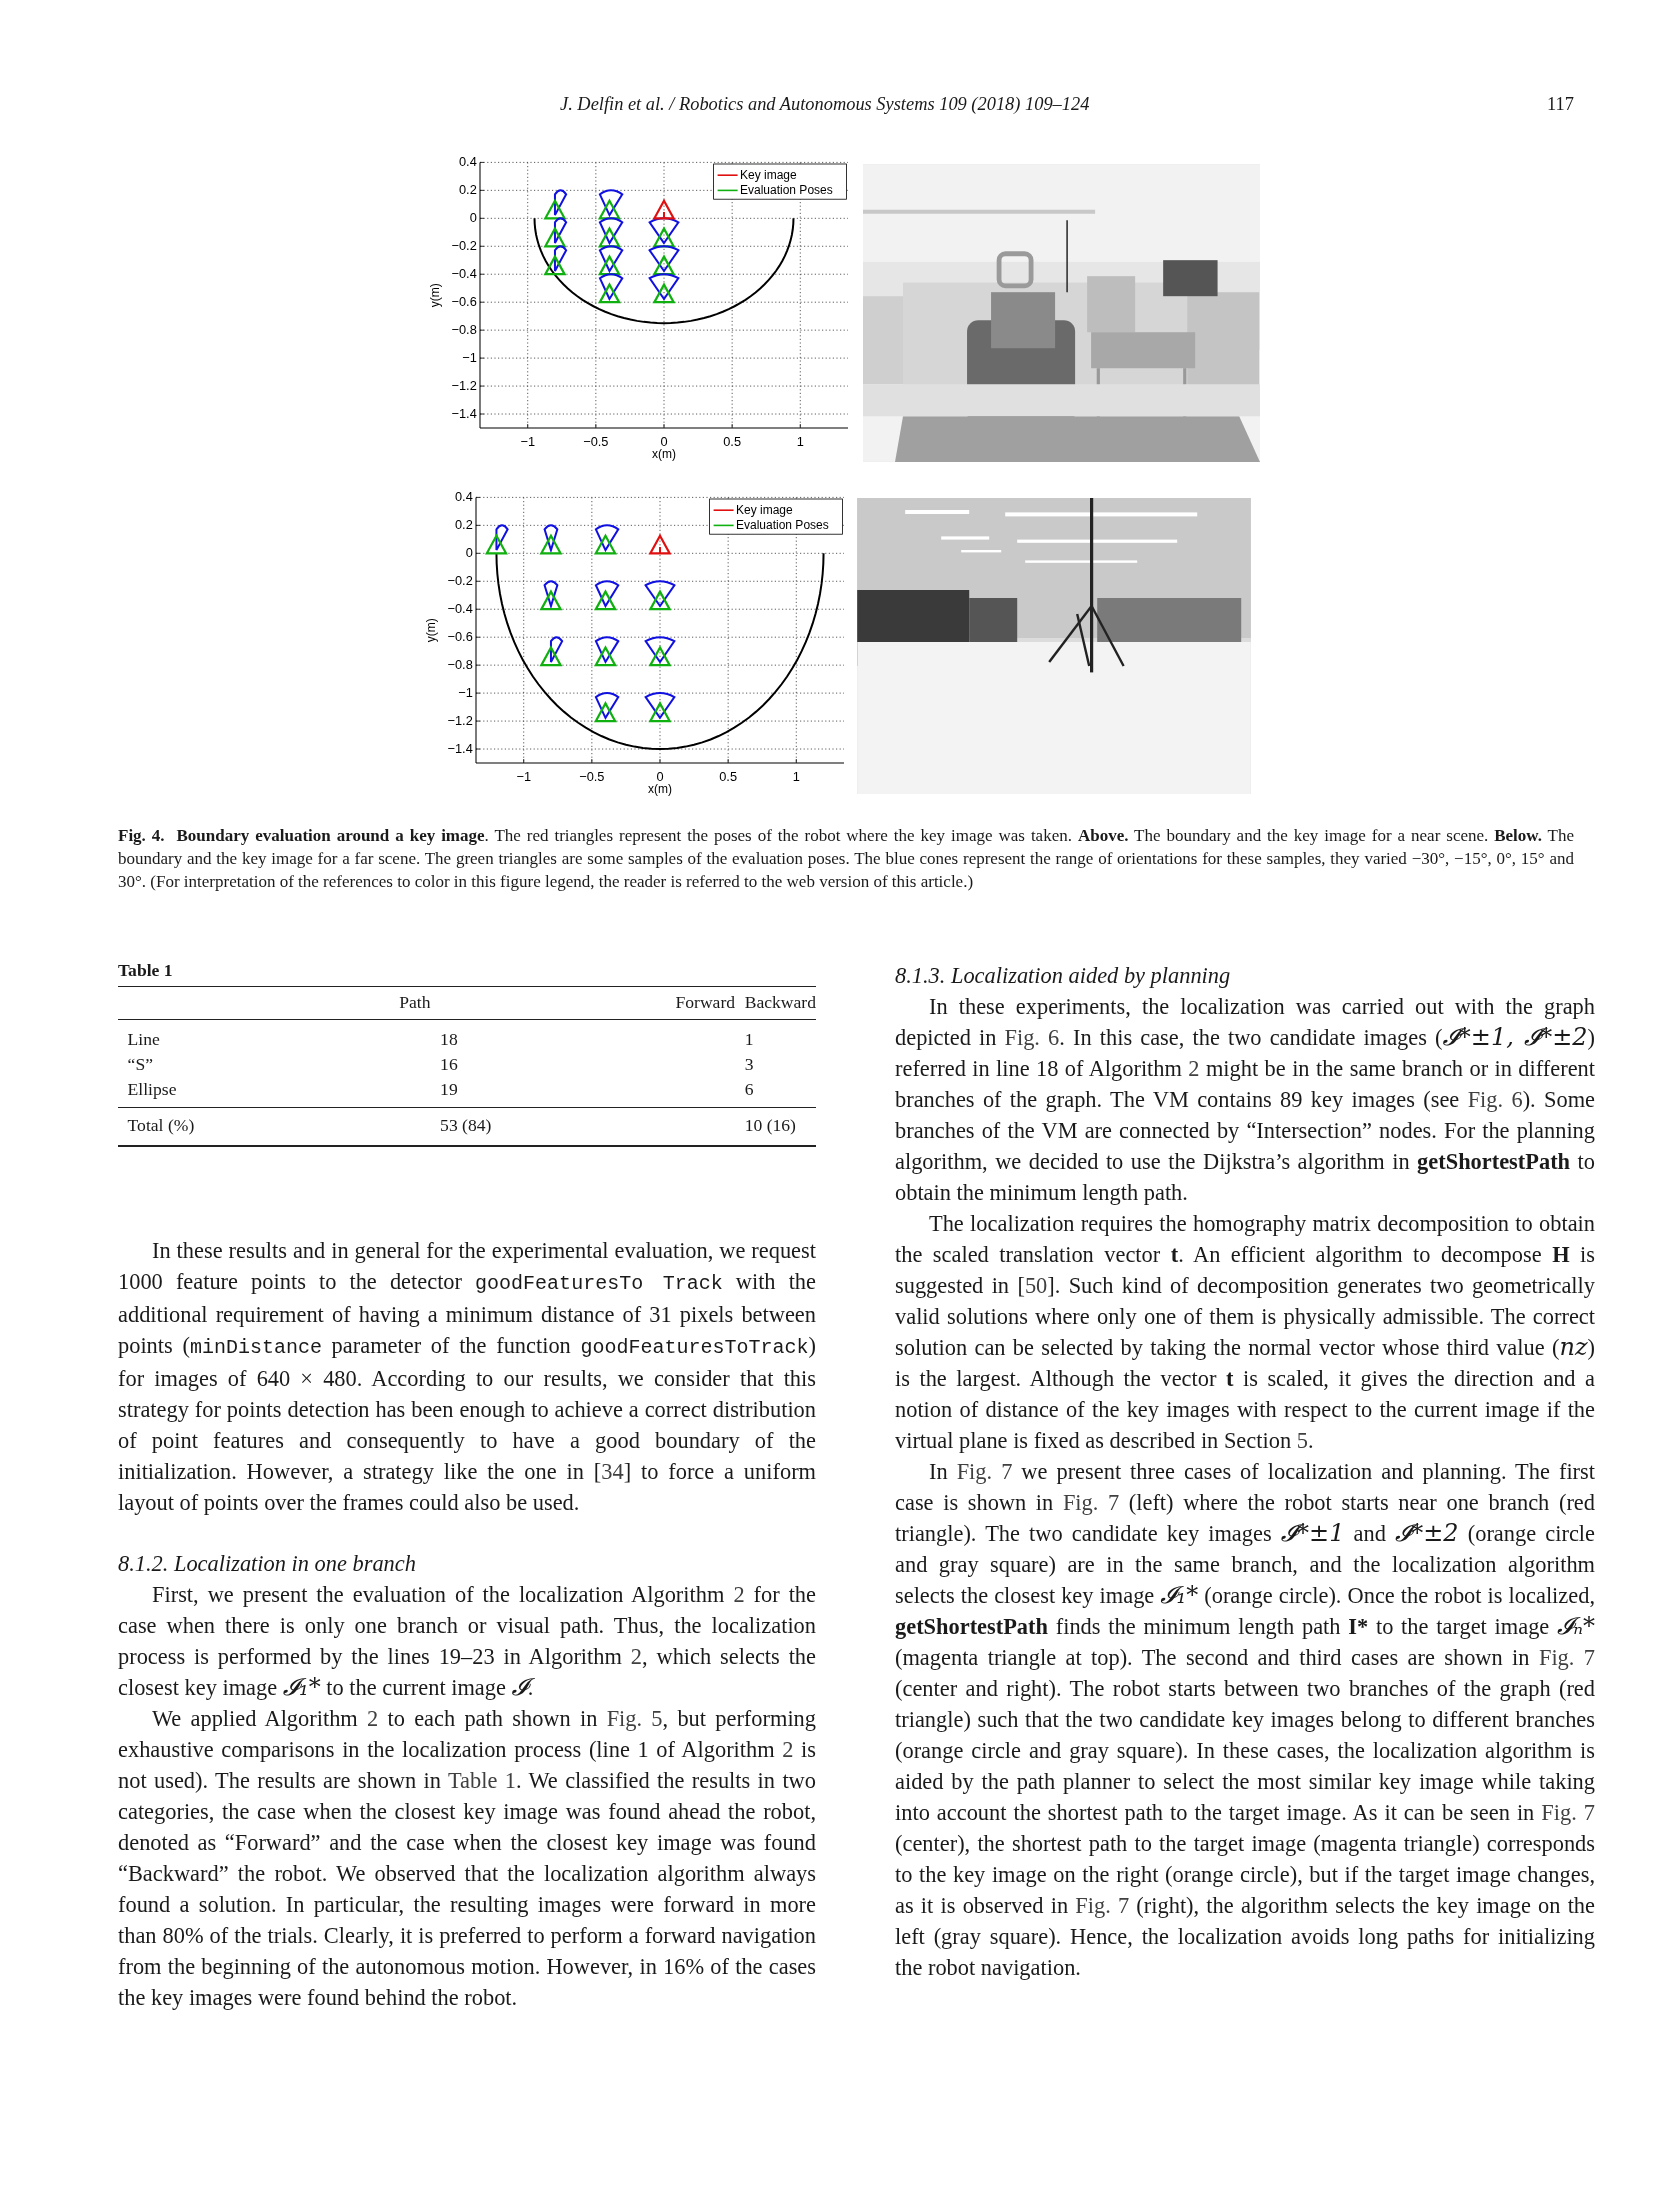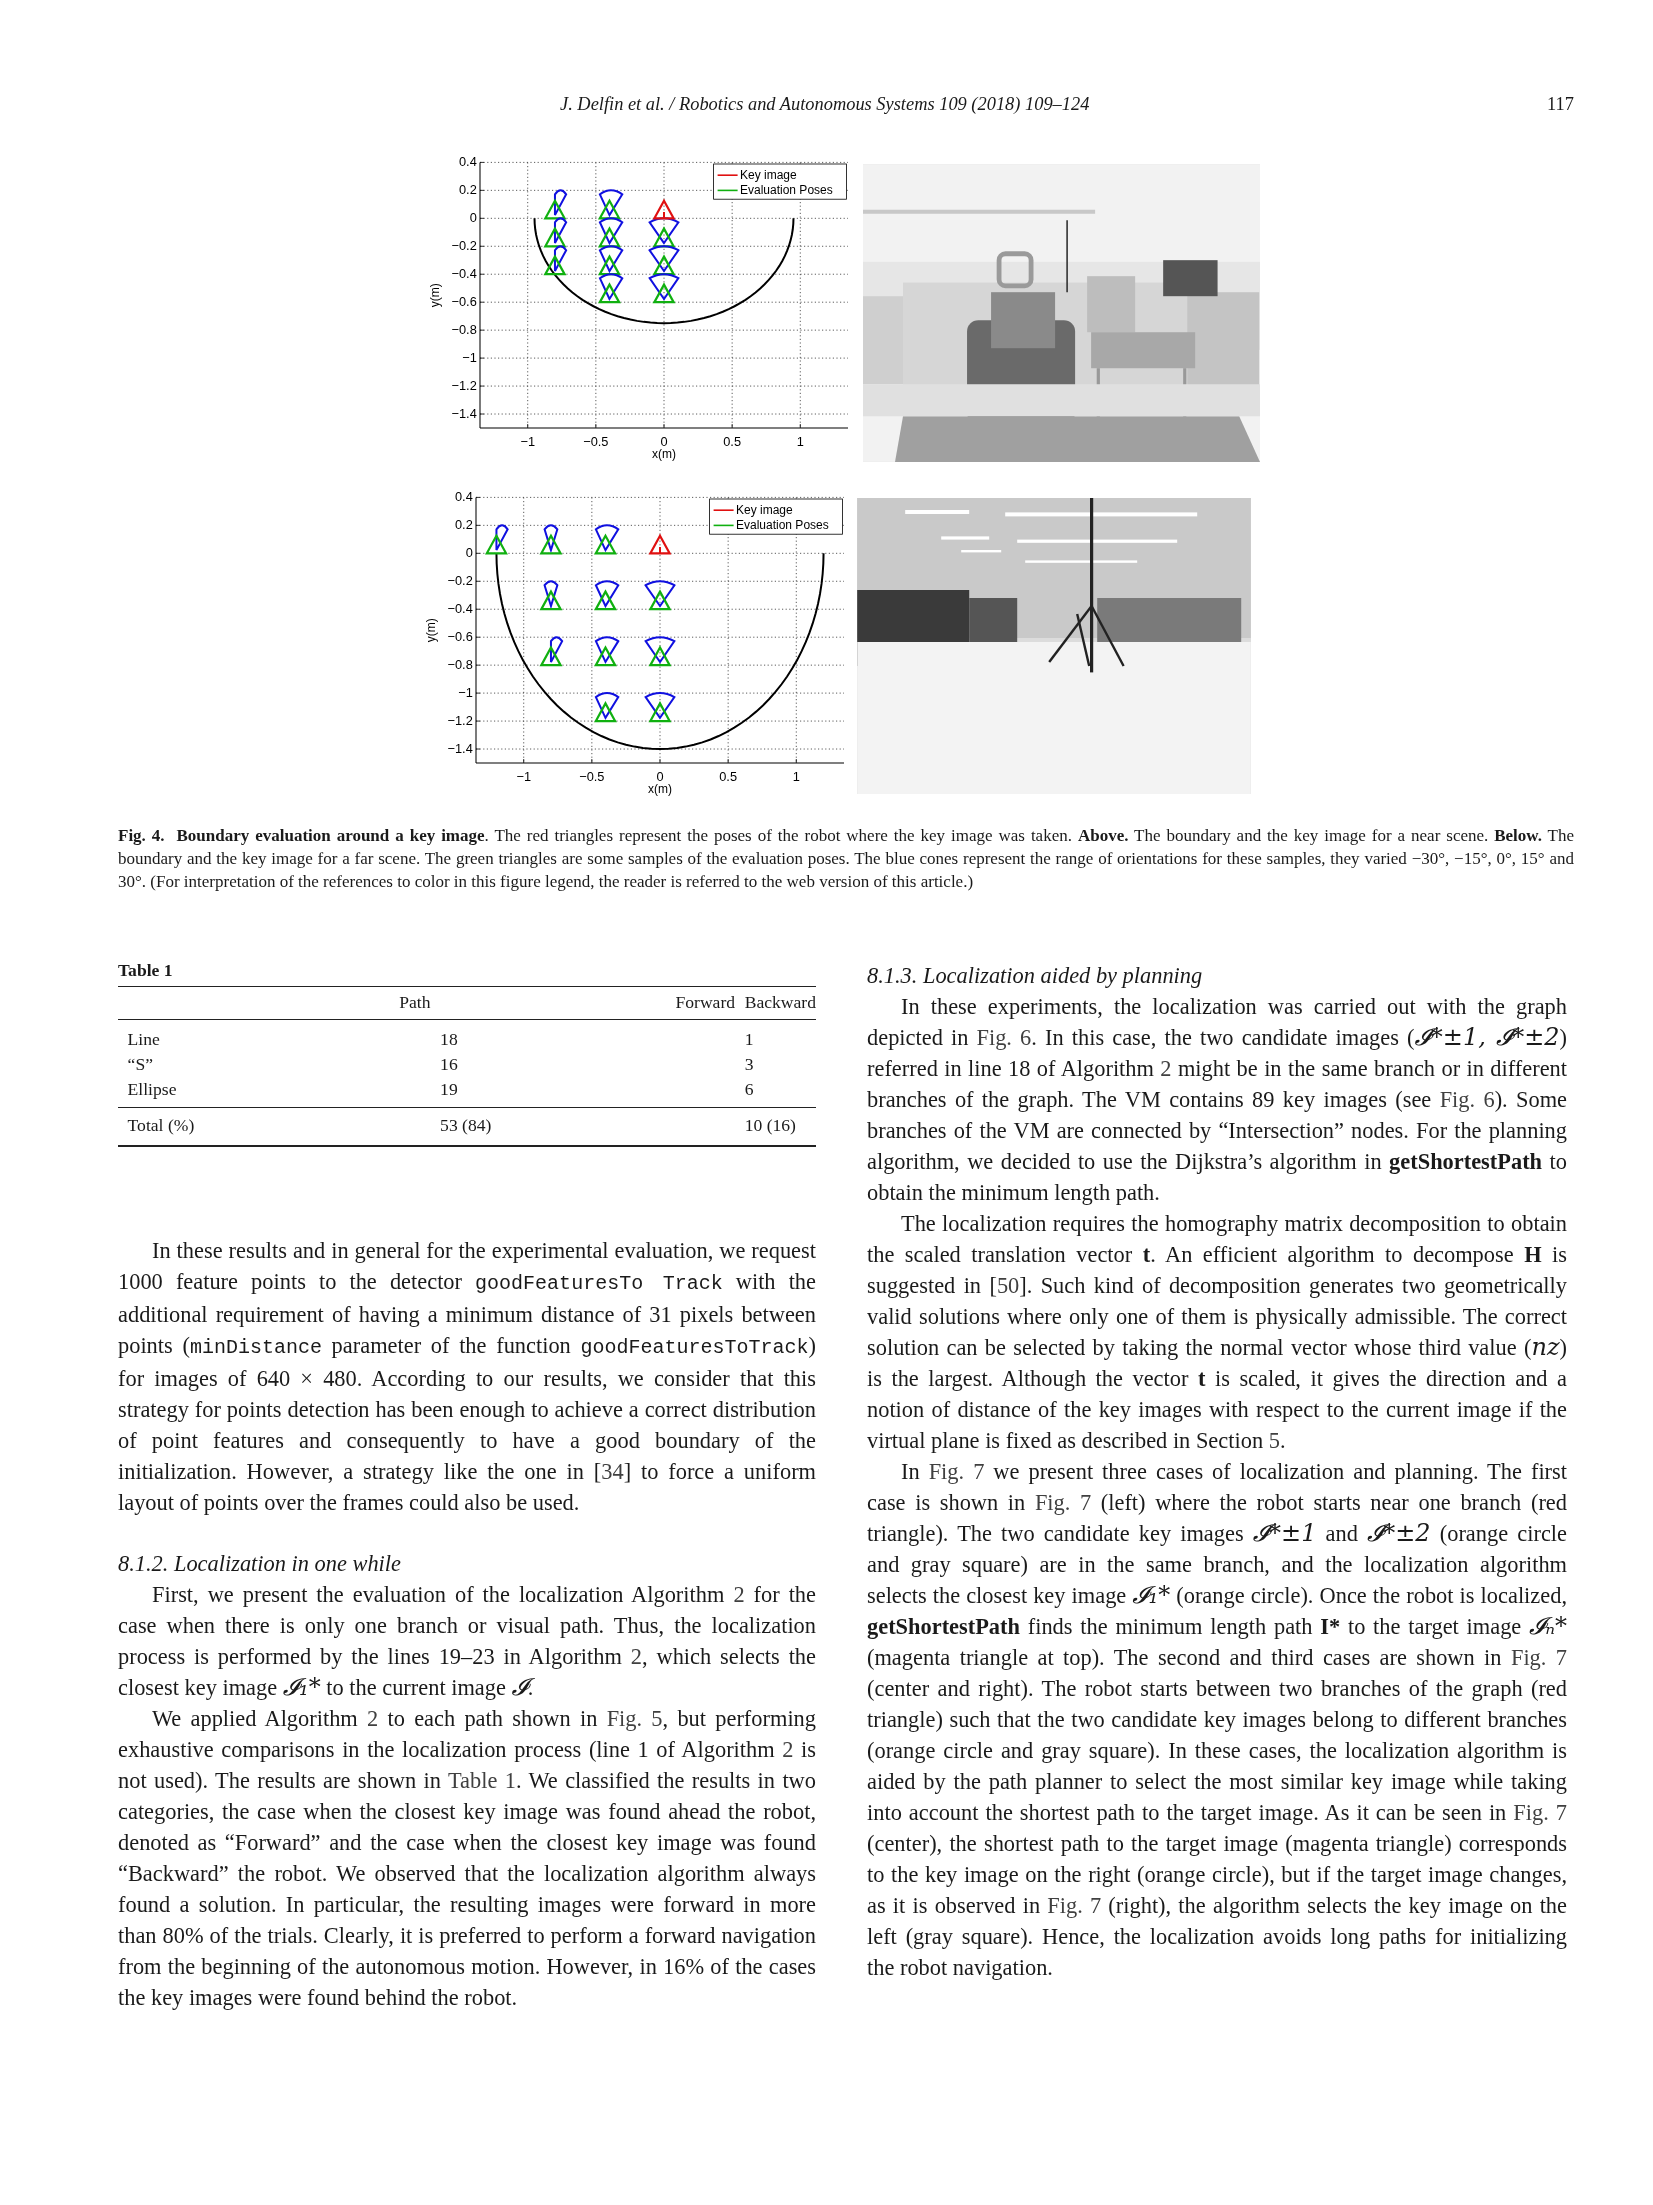--- a/index.html
+++ b/index.html
@@ -289,24 +289,24 @@
         <td>53 (84)</td>
         <td>10 (16)</td>
       </tr>
     </tfoot>
   </table>
 </div>
 
 <div class="col col-left" style="top:1235px;">
   <p class="p indent"><span>In these results and in general for the experimental evaluation, we request 1000 feature points to the detector </span><span class="mono">goodFeaturesTo Track</span><span> with the additional requirement of having a minimum distance of 31 pixels between points (</span><span class="mono">minDistance</span><span> parameter of the function </span><span class="mono">goodFeaturesToTrack</span><span>) for images of 640 × 480. According to our results, we consider that this strategy for points detection has been enough to achieve a correct distribution of point features and consequently to have a good boundary of the initialization. However, a strategy like the one in [</span><span class="link">34</span><span>] to force a uniform layout of points over the frames could also be used.</span></p>
 
-  <p class="p subhead" style="margin-top:30px;">8.1.2.  Localization in one while</p>
+  <p class="p subhead" style="margin-top:30px;">8.1.2.  Localization in one branch</p>
   <p class="p indent"><span>First, we present the evaluation of the localization Algorithm </span><span class="link">2</span><span> for the case when there is only one branch or visual path. Thus, the localization process is performed by the lines 19–23 in Algorithm </span><span class="link">2</span><span>, which selects the closest key image </span><span class="math">𝓘₁*</span><span> to the current image </span><span class="math">𝓘</span><span>.</span></p>
   <p class="p indent"><span>We applied Algorithm </span><span class="link">2</span><span> to each path shown in </span><span class="link">Fig. 5</span><span>, but performing exhaustive comparisons in the localization process (line 1 of Algorithm </span><span class="link">2</span><span> is not used). The results are shown in </span><span class="link">Table 1</span><span>. We classified the results in two categories, the case when the closest key image was found ahead the robot, denoted as “Forward” and the case when the closest key image was found “Backward” the robot. We observed that the localization algorithm always found a solution. In particular, the resulting images were forward in more than 80% of the trials. Clearly, it is preferred to perform a forward navigation from the beginning of the autonomous motion. However, in 16% of the cases the key images were found behind the robot.</span></p>
 </div>
 
-<div class="col col-right" style="top:960px;">
+<div class="col col-right" style="top:960px;margin-left:28px;">
   <p class="p subhead">8.1.3.  Localization aided by planning</p>
   <p class="p indent"><span>In these experiments, the localization was carried out with the graph depicted in </span><span class="link">Fig. 6</span><span>. In this case, the two candidate images (</span><span class="math">𝓘*±1, 𝓘*±2</span><span>) referred in line 18 of Algorithm </span><span class="link">2</span><span> might be in the same branch or in different branches of the graph. The VM contains 89 key images (see </span><span class="link">Fig. 6</span><span>). Some branches of the VM are connected by “Intersection” nodes. For the planning algorithm, we decided to use the Dijkstra’s algorithm in </span><b>getShortestPath</b><span> to obtain the minimum length path.</span></p>
   <p class="p indent"><span>The localization requires the homography matrix decomposition to obtain the scaled translation vector </span><b>t</b><span>. An efficient algorithm to decompose </span><b>H</b><span> is suggested in [</span><span class="link">50</span><span>]. Such kind of decomposition generates two geometrically valid solutions where only one of them is physically admissible. The correct solution can be selected by taking the normal vector whose third value (</span><span class="math">nz</span><span>) is the largest. Although the vector </span><b>t</b><span> is scaled, it gives the direction and a notion of distance of the key images with respect to the current image if the virtual plane is fixed as described in Section </span><span class="link">5</span><span>.</span></p>
   <p class="p indent"><span>In </span><span class="link">Fig. 7</span><span> we present three cases of localization and planning. The first case is shown in </span><span class="link">Fig. 7</span><span> (left) where the robot starts near one branch (red triangle). The two candidate key images </span><span class="math">𝓘*±1</span><span> and </span><span class="math">𝓘*±2</span><span> (orange circle and gray square) are in the same branch, and the localization algorithm selects the closest key image </span><span class="math">𝓘₁*</span><span> (orange circle). Once the robot is localized, </span><b>getShortestPath</b><span> finds the minimum length path </span><b>I*</b><span> to the target image </span><span class="math">𝓘ₙ*</span><span> (magenta triangle at top). The second and third cases are shown in </span><span class="link">Fig. 7</span><span> (center and right). The robot starts between two branches of the graph (red triangle) such that the two candidate key images belong to different branches (orange circle and gray square). In these cases, the localization algorithm is aided by the path planner to select the most similar key image while taking into account the shortest path to the target image. As it can be seen in </span><span class="link">Fig. 7</span><span> (center), the shortest path to the target image (magenta triangle) corresponds to the key image on the right (orange circle), but if the target image changes, as it is observed in </span><span class="link">Fig. 7</span><span> (right), the algorithm selects the key image on the left (gray square). Hence, the localization avoids long paths for initializing the robot navigation.</span></p>
 </div>
 
 
 </body></html>

